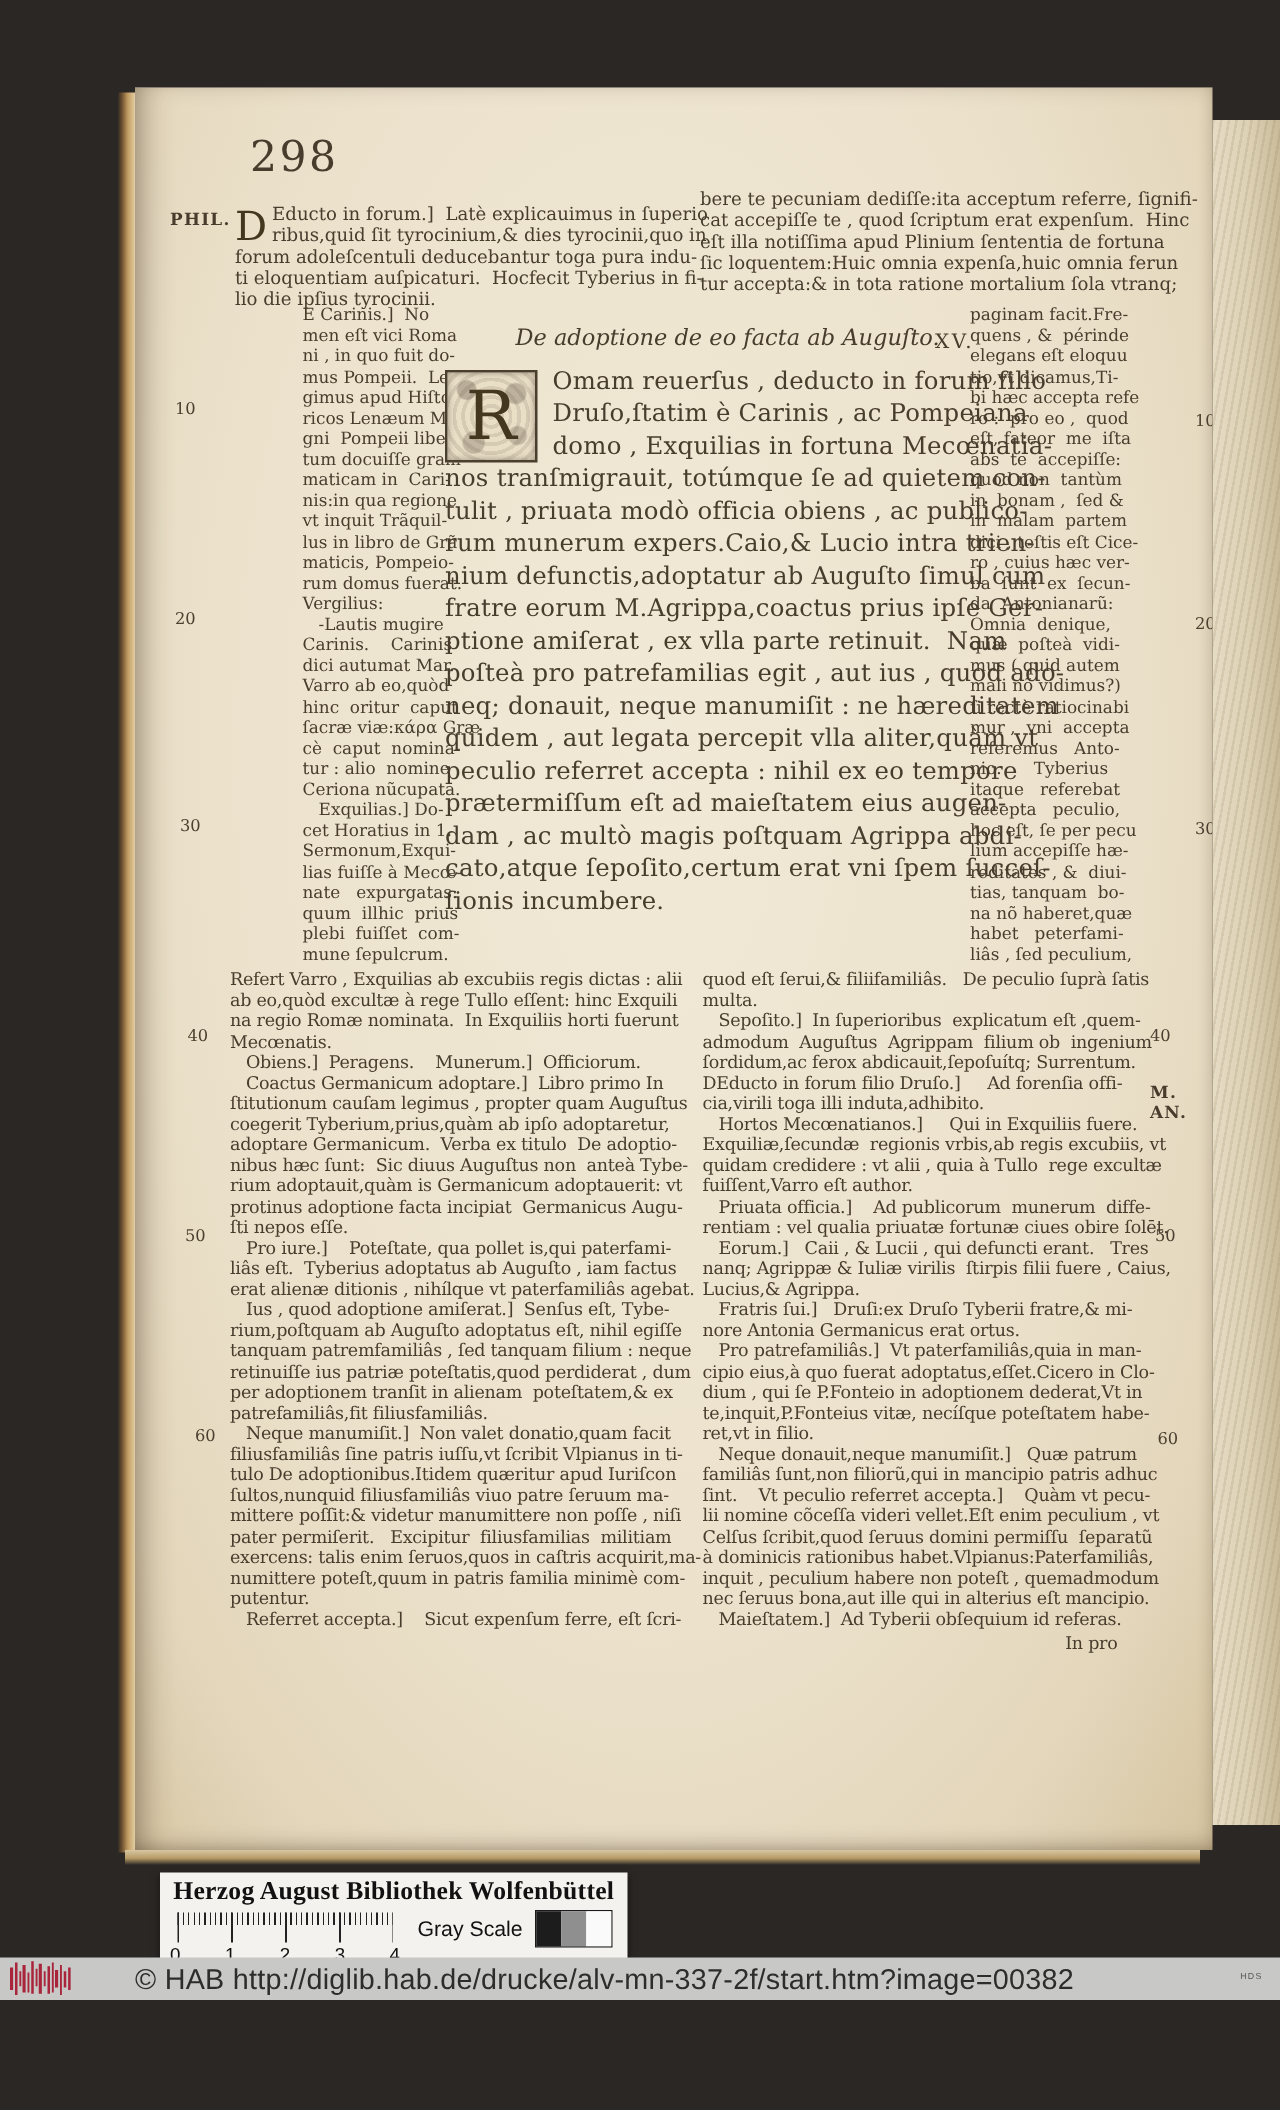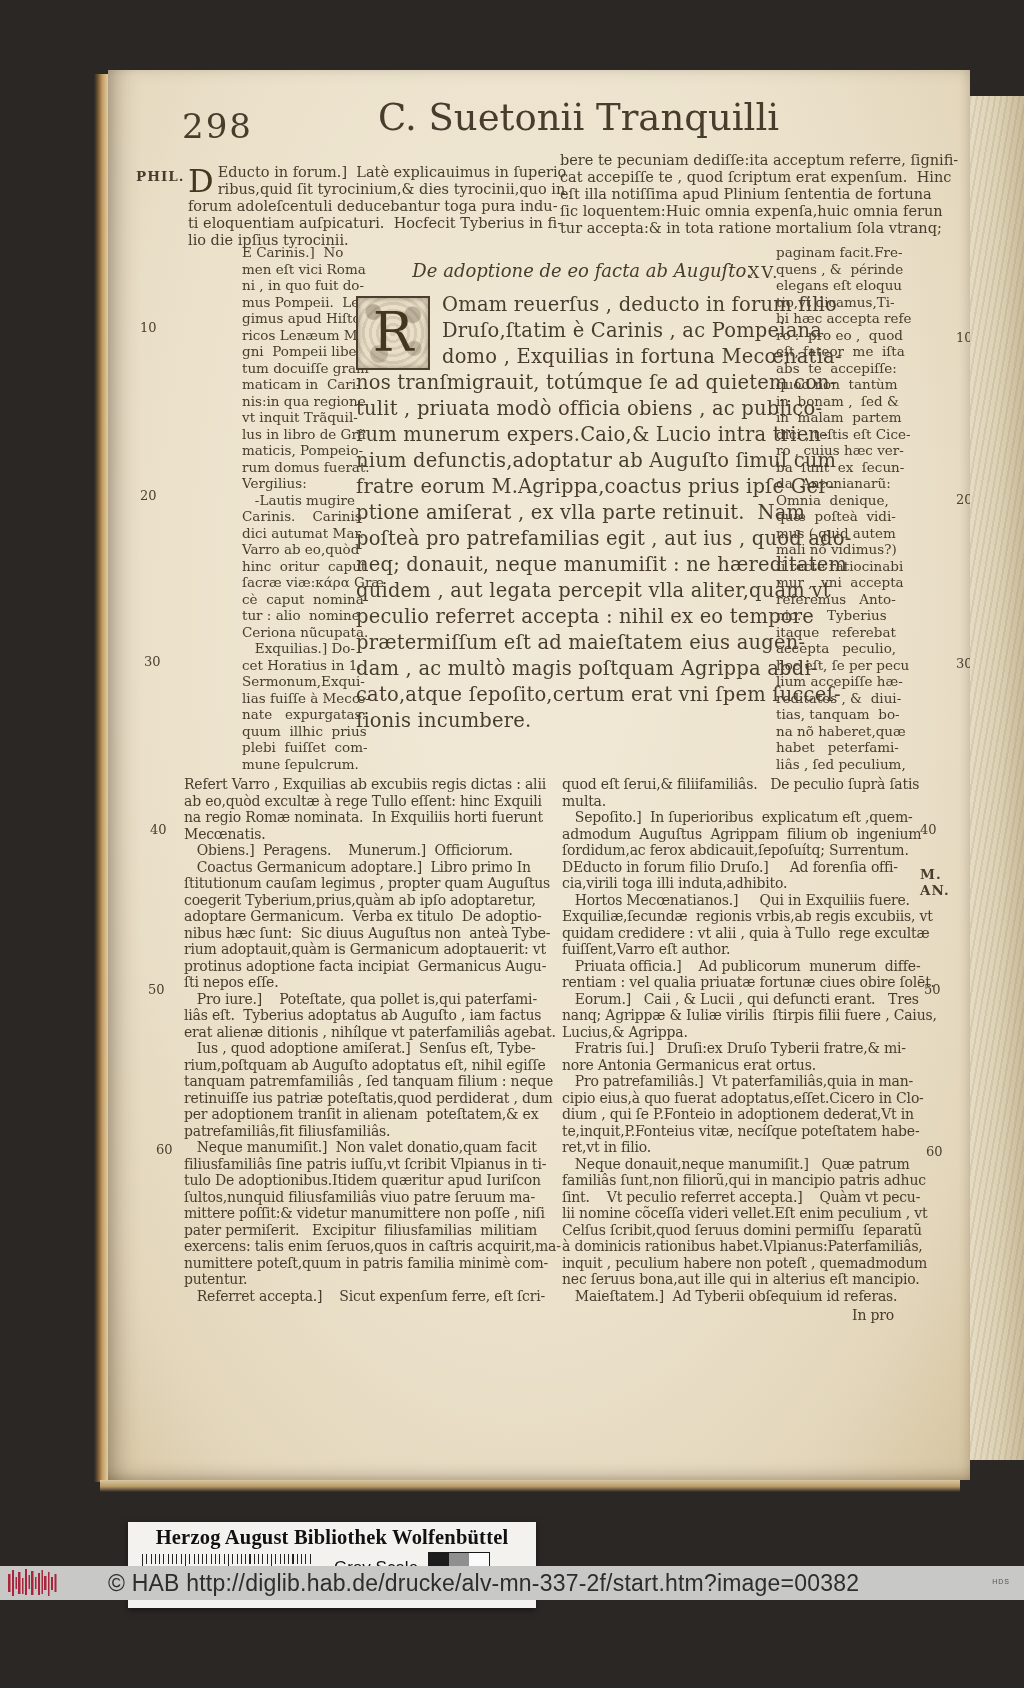--- a/index.html
+++ b/index.html
@@ -23,21 +23,21 @@
     background:linear-gradient(180deg,#d8c7a3,#b79a66 55%,#2b2725);
   }
   .fore-edge{
     position:absolute;left:970px;top:96px;width:54px;height:1364px;
     background:
       repeating-linear-gradient(100deg,rgba(125,104,70,.14) 0 2px,rgba(0,0,0,0) 2px 6px),
       linear-gradient(90deg,#e6dcc4 0%,#ddd1b4 55%,#c9bb9a 100%);
   }
   .ink{color:#483c2d;}
   
-  .pagenum{position:absolute;left:74px;top:36px;font-size:34px;letter-spacing:2px;}
+  .pagenum{position:absolute;left:92px;top:36px;font-size:34px;letter-spacing:2px;}
   .running-title{position:absolute;left:270px;top:26px;width:400px;text-align:center;font-size:37px;white-space:nowrap;}
   
   .mlabel{position:absolute;font-size:13.5px;letter-spacing:1px;font-weight:bold;}
   .mnum{position:absolute;font-size:13px;color:#4c4030;}
   
   .tblock{position:absolute;}
   .tblock .tline{white-space:pre;}
   .small{font-size:14.5px;line-height:17px;}
   .narrow{font-size:13.5px;line-height:16.5px;}
   .lower{font-size:14px;line-height:16.5px;letter-spacing:-.2px;}
@@ -58,23 +58,23 @@
       #e9dec6;
     box-shadow:inset 0 0 6px rgba(74,62,47,.5);
     text-align:center;line-height:70px;font-size:54px;color:#43371f;
   }
   .dropcap-D{
     float:left;font-size:32px;line-height:32px;margin:1px 4px 0 0;color:#43371f;
   }
   .catchword{text-align:right;font-size:14px;margin-top:3px;padding-right:28px;}
   
   .scale-card{
-    position:absolute;left:128px;top:1498px;width:408px;height:86px;
+    position:absolute;left:128px;top:1498px;width:374px;height:86px;
     background:#f4f2ee;box-shadow:0 2px 6px rgba(0,0,0,.5);
-    font-family:"Liberation Serif","DejaVu Serif",serif;color:#111;margin-top:24px;
+    font-family:"Liberation Serif","DejaVu Serif",serif;color:#111;
   }
   .scale-title{font-size:20.5px;font-weight:bold;text-align:center;margin-top:4px;letter-spacing:.2px;white-space:nowrap;}
   .ruler{
     position:absolute;left:14px;top:32px;width:172px;height:26px;
     background:
       repeating-linear-gradient(90deg,#222 0 1px,rgba(0,0,0,0) 1px 4.3px),
       repeating-linear-gradient(90deg,#222 0 1.5px,rgba(0,0,0,0) 1.5px 43px);
     background-size:100% 10px,100% 24px;
     background-repeat:no-repeat;
   }
@@ -97,21 +97,20 @@
   .footer-text{margin-left:48px;font-size:23px;color:#2d2d2d;letter-spacing:.2px;white-space:nowrap;}
   .footer-mark{position:absolute;right:14px;top:12px;font-size:7px;color:#555;letter-spacing:1px;}
 </style>
 </head>
 <body>
 
 <div class="gutter"></div>
 <div class="page">
 
   <div class="pagenum ink">298</div>
-  <div class="running-title ink">C.   Suetonii Tranquilli</div>
 
   <div class="mlabel ink" style="left:28px;top:98px;">PHIL.</div>
   <div class="mlabel ink" style="left:812px;top:796px;">M. AN.</div>
 
   <span class="mnum" style="left:32px;top:250px;">10</span>
   <span class="mnum" style="left:32px;top:418px;">20</span>
   <span class="mnum" style="left:36px;top:584px;">30</span>
   <span class="mnum" style="left:42px;top:752px;">40</span>
   <span class="mnum" style="left:40px;top:912px;">50</span>
   <span class="mnum" style="left:48px;top:1072px;">60</span>

